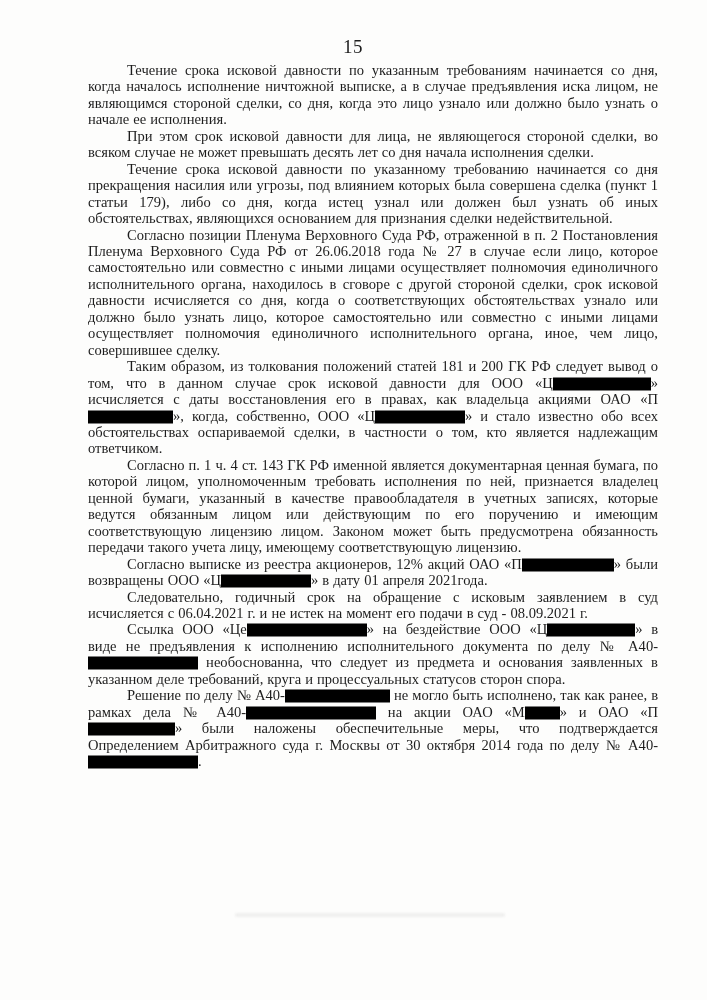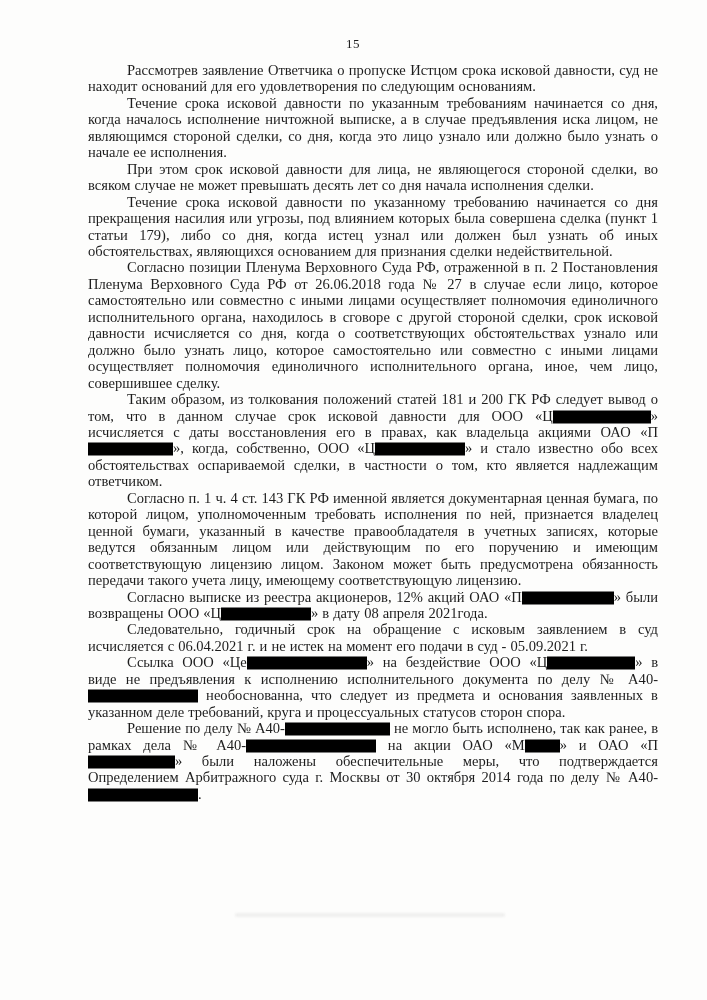--- a/index.html
+++ b/index.html
@@ -15,21 +15,21 @@
     font-family: "Liberation Serif", "DejaVu Serif", serif;
     color: #1d1d1d;
     overflow: hidden;
   }
   .page-number {
     position: absolute;
     top: 36px;
     left: 0;
     width: 706px;
     text-align: center;
-    font-size: 13px;
+    font-size: 19px;
     letter-spacing: 0.5px;
   }
   .doc-body {
     position: absolute;
     left: 88px;
     top: 62px;
     width: 570px;
     font-size: 14.55px;
     line-height: 16.45px;
     text-align: justify;
@@ -57,27 +57,26 @@
     border-radius: 2px;
   }
 </style>
 </head>
 <body>
 
 <div class="page">
   <div class="page-number">15</div>
 
   <div class="doc-body">
-      <p class="para"><span>Рассмотрев заявление Ответчика о пропуске Истцом срока исковой  давности, суд не находит оснований для его удовлетворения по следующим основаниям.</span></p>
       <p class="para"><span>Течение срока исковой давности по указанным требованиям начинается со дня, когда началось исполнение ничтожной выписке, а в случае предъявления иска лицом, не являющимся стороной сделки, со дня, когда это лицо узнало или должно было узнать о начале ее исполнения.</span></p>
       <p class="para"><span>При этом срок исковой давности для лица, не являющегося стороной сделки, во всяком случае не может превышать десять лет со дня начала исполнения сделки.</span></p>
       <p class="para"><span>Течение срока исковой давности по указанному требованию начинается со дня прекращения насилия или угрозы, под влиянием которых была совершена сделка (пункт 1 статьи 179), либо со дня, когда истец узнал или должен был узнать об иных обстоятельствах, являющихся основанием для признания сделки недействительной.</span></p>
       <p class="para"><span>Согласно позиции Пленума Верховного Суда РФ, отраженной в п. 2 Постановления Пленума Верховного Суда РФ от 26.06.2018 года № 27 в случае если лицо, которое самостоятельно или совместно с иными лицами осуществляет полномочия единоличного исполнительного органа, находилось в сговоре с другой стороной сделки, срок исковой давности исчисляется со дня, когда о соответствующих обстоятельствах узнало или должно было узнать лицо, которое самостоятельно или совместно с иными лицами осуществляет полномочия единоличного исполнительного органа, иное, чем лицо, совершившее сделку.</span></p>
       <p class="para"><span>Таким образом, из толкования положений статей 181 и 200 ГК РФ следует вывод о том, что в данном случае срок исковой давности для ООО «Ц</span><span class="redaction" style="width: 98px; background: rgb(0, 0, 0);"></span><span>» исчисляется с даты восстановления его в правах, как владельца акциями ОАО «П</span><span class="redaction" style="width: 85px; background: rgb(0, 0, 0);"></span><span>», когда, собственно, ООО «Ц</span><span class="redaction" style="width: 90px; background: rgb(0, 0, 0);"></span><span>» и стало известно обо всех обстоятельствах оспариваемой сделки, в частности о том, кто является надлежащим ответчиком.</span></p>
       <p class="para"><span>Согласно п. 1 ч. 4 ст. 143 ГК РФ именной является документарная ценная бумага, по которой лицом, уполномоченным требовать исполнения по ней, признается владелец ценной бумаги, указанный в качестве правообладателя в учетных записях, которые ведутся обязанным лицом или действующим по его поручению и имеющим соответствующую лицензию лицом. Законом может быть предусмотрена обязанность передачи такого учета лицу, имеющему соответствующую лицензию.</span></p>
-      <p class="para"><span>Согласно выписке из реестра акционеров, 12% акций ОАО «П</span><span class="redaction" style="width: 92px; background: rgb(0, 0, 0);"></span><span>» были возвращены ООО «Ц</span><span class="redaction" style="width: 90px; background: rgb(0, 0, 0);"></span><span>» в дату 08 апреля 2021года.</span></p>
-      <p class="para"><span>Следовательно, годичный срок на обращение с исковым заявлением в суд исчисляется с 06.04.2021 г. и не истек на момент его подачи в суд - 05.09.2021 г.</span></p>
+      <p class="para"><span>Согласно выписке из реестра акционеров, 12% акций ОАО «П</span><span class="redaction" style="width: 92px; background: rgb(0, 0, 0);"></span><span>» были возвращены ООО «Ц</span><span class="redaction" style="width: 90px; background: rgb(0, 0, 0);"></span><span>» в дату 01 апреля 2021года.</span></p>
+      <p class="para"><span>Следовательно, годичный срок на обращение с исковым заявлением в суд исчисляется с 06.04.2021 г. и не истек на момент его подачи в суд - 08.09.2021 г.</span></p>
       <p class="para"><span>Ссылка ООО «Це</span><span class="redaction" style="width: 120px; background: rgb(0, 0, 0);"></span><span>» на бездействие ООО «Ц</span><span class="redaction" style="width: 88px; background: rgb(0, 0, 0);"></span><span>» в виде не предъявления к исполнению исполнительного документа по делу № А40-</span><span class="redaction" style="width: 110px; background: rgb(0, 0, 0);"></span><span> необоснованна, что следует из предмета и основания заявленных в указанном деле требований, круга и процессуальных статусов сторон спора.</span></p>
       <p class="para"><span>Решение по делу № А40-</span><span class="redaction" style="width: 105px; background: rgb(0, 0, 0);"></span><span> не могло быть исполнено, так как ранее, в рамках дела № А40-</span><span class="redaction" style="width: 130px; background: rgb(0, 0, 0);"></span><span> на акции ОАО «М</span><span class="redaction" style="width: 35px; background: rgb(0, 0, 0);"></span><span>» и ОАО «П</span><span class="redaction" style="width: 87px; background: rgb(0, 0, 0);"></span><span>» были наложены обеспечительные меры, что подтверждается Определением Арбитражного суда г. Москвы от 30 октября 2014 года по делу № А40-</span><span class="redaction" style="width: 110px; background: rgb(0, 0, 0);"></span><span>.</span></p>
     </div>
 
   <div class="scan-smudge"></div>
 </div>
 
 </body></html>

